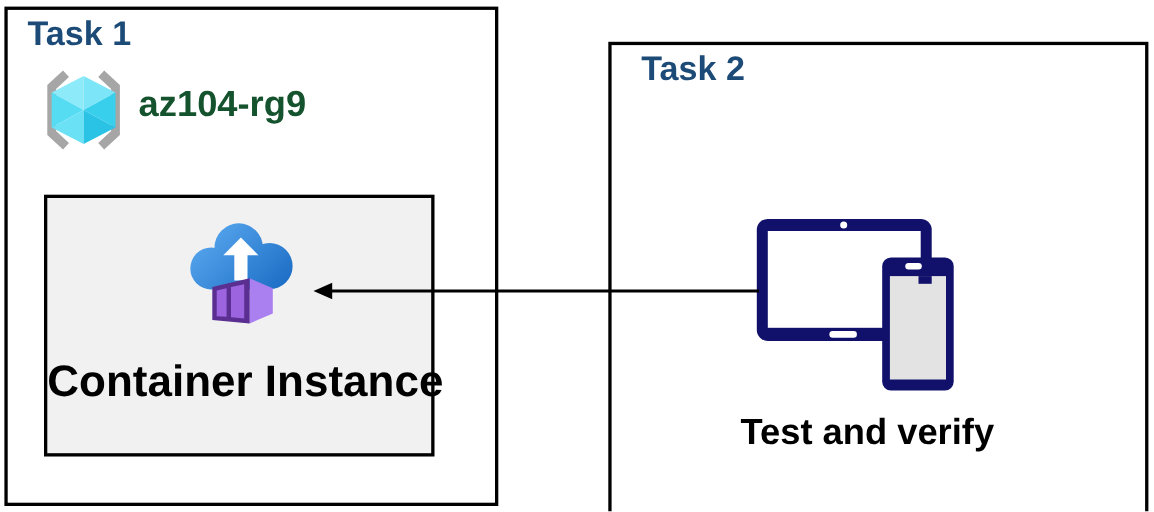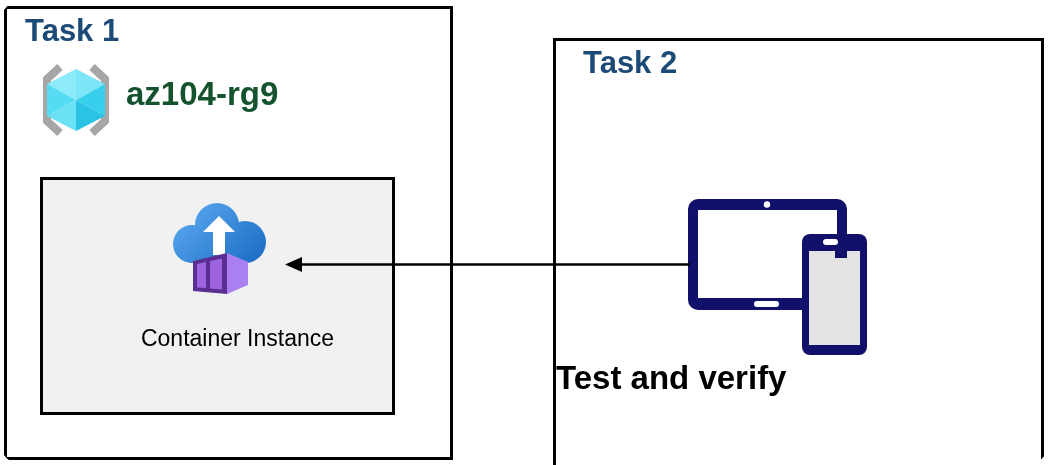--- a/index.html
+++ b/index.html
@@ -2,21 +2,20 @@
 <html><head>
 <meta charset="utf-8">
 <style>
   html,body{margin:0;padding:0;background:#ffffff;}
   .canvas{
     position:relative;
     width:1049px;height:465px;
     background:#ffffff;
     font-family:"Liberation Sans", sans-serif;
     overflow:hidden;
-    border-radius:23px;
   }
   .task-box{
     position:absolute;
     border:3px solid #000000;
     background:#ffffff;
     box-sizing:border-box;
   }
   .task1{left:4px;top:6px;width:449px;height:454px;}
   .task2{left:553px;top:6px;width:491px;height:454px;margin-top:32px;}
   .task-title{
@@ -32,28 +31,27 @@
     font-size:33px;font-weight:bold;color:#14532d;line-height:38px;
     white-space:nowrap;
   }
   .inner-box{
     position:absolute;left:33px;top:168px;width:355px;height:238px;
     background:#F1F1F1;border:3px solid #000000;box-sizing:border-box;
   }
   .ci-icon{position:absolute;left:125px;top:15px;}
   .ci-label{
     position:absolute;left:0;right:0;top:145px;
-    text-align:center;font-size:23px;font-weight:normal;color:#000000;
+    text-align:center;font-size:40px;font-weight:bold;color:#000000;
     white-space:nowrap;
-    padding-left:40px;
   }
   .devices-icon{position:absolute;left:127px;top:149px;}
   .tv-label{
-    position:absolute;left:0;right:20px;top:318px;
-    font-size:33px;font-weight:bold;color:#000000;
+    position:absolute;left:0;right:20px;top:333px;
+    text-align:center;font-size:33px;font-weight:bold;color:#000000;
     white-space:nowrap;
   }
   .connector{position:absolute;left:280px;top:252px;z-index:5;}
 </style>
 </head>
 <body>
 
 <div class="canvas">
 
   <div class="task-box task1">

